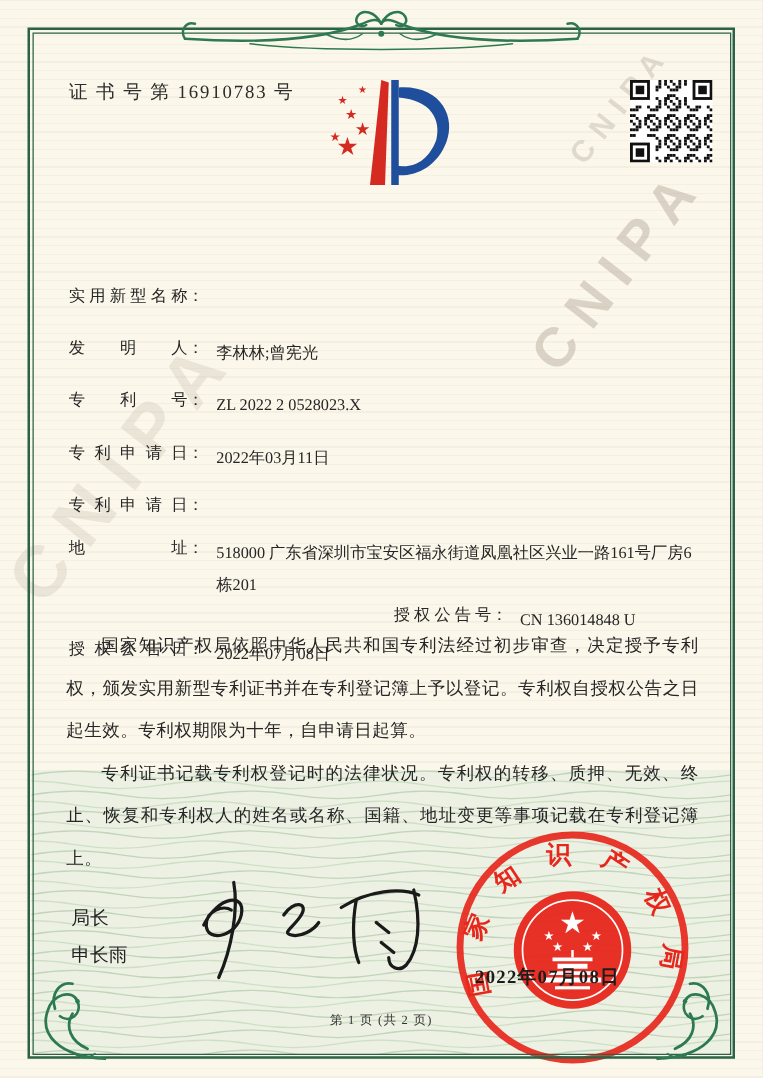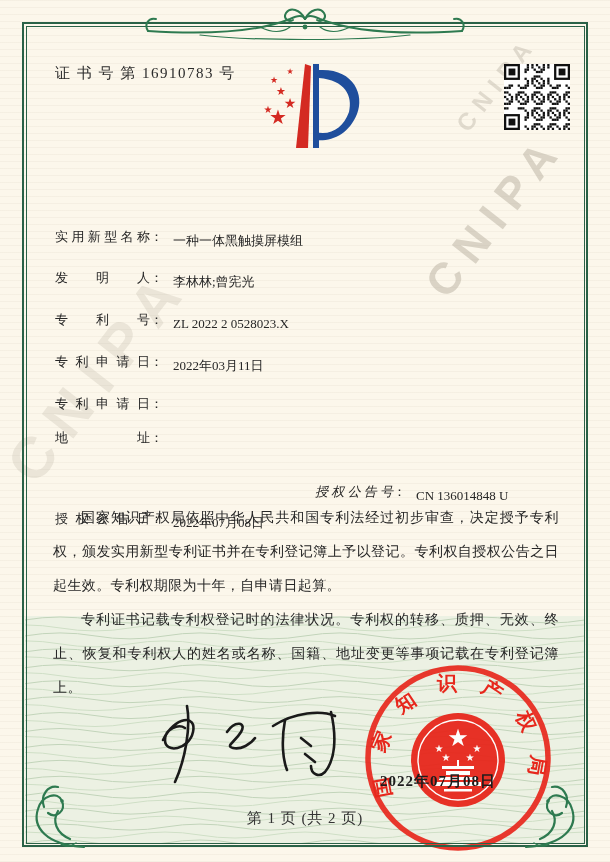--- a/index.html
+++ b/index.html
@@ -16,31 +16,31 @@
   .qr{position:absolute;left:504px;top:64px;}
   .title{position:absolute;left:0;right:0;top:146px;text-align:center;font-size:32px;font-weight:bold;
          letter-spacing:7px;color:#141414;text-indent:7px;}
   .field-row{position:absolute;left:55px;font-size:13px;color:#262626;width:505px;display:flex;align-items:flex-start;}
   .flabel{display:inline-block;width:95px;text-align:justify;text-align-last:justify;flex:0 0 95px;}
   .fcolon{flex:0 0 auto;}
   .fvalue{margin-left:10px;line-height:26px;}
   .row-name{top:228px}.row-inventor{top:269px}.row-patno{top:311px}.row-filing{top:353px}
   .row-patentee{top:395px}.row-address{top:429px}
   .row-grantdate{top:510px}.row-grantno{top:483px;left:315px;width:270px;}
-  .row-grantno .flabel{width:78px;flex:0 0 78px;font-style:italic;}
+  .row-grantno .flabel{width:78px;flex:0 0 78px;}
   .row-address .fvalue{width:400px;}
   .paras{position:absolute;left:53px;top:501px;width:506px;font-size:14px;line-height:34px;color:#262626;
          text-align:justify;letter-spacing:.4px;}
   .paras p{margin:0;text-indent:2em;}
   .signer{position:absolute;left:57px;top:720px;font-size:15px;color:#222;line-height:30px;z-index:4;}
   .signature{position:absolute;left:135px;top:698px;z-index:5;}
   .seal{position:absolute;left:358px;top:658px;z-index:4;}
   .seal-date{position:absolute;left:380px;top:772px;font-size:15px;font-weight:bold;color:#1c1c1c;
              letter-spacing:1px;z-index:6;}
-  .footer{position:absolute;left:0;right:0;top:809px;text-align:center;font-size:15px;color:#333;
+  .footer{position:absolute;left:0;right:0;top:809px;text-align:center;font-size:10px;color:#333;
           letter-spacing:1px;z-index:4;}
   .wm{position:absolute;color:rgba(183,176,160,.5);font-family:"Liberation Sans","DejaVu Sans",sans-serif;
       font-weight:bold;z-index:1;white-space:nowrap;}
   .wm1{left:398px;top:190px;font-size:44px;letter-spacing:12px;transform:rotate(-52deg);}
   .wm2{left:-30px;top:340px;font-size:58px;letter-spacing:16px;transform:rotate(-52deg);color:rgba(183,176,160,.25);}
   .wm3{left:440px;top:70px;font-size:24px;letter-spacing:8px;transform:rotate(-52deg);color:rgba(183,176,160,.4);}
   .ornament{position:absolute;left:50%;top:5px;transform:translateX(-50%);z-index:4;}
   .corner-fl{position:absolute;bottom:13px;z-index:4;}
   .corner-fl.left{left:26px;}
   .corner-fl.right{right:26px;transform:scaleX(-1);}
@@ -382,21 +382,20 @@
           <rect x="24" y="28" width="1" height="1"></rect>
           <rect x="26" y="28" width="1" height="1"></rect>
           <rect x="28" y="28" width="1" height="1"></rect>
         </g>
     </svg>
 
 
     <div class="field-row row-name">
       <span class="flabel">实用新型名称</span>
         <span class="fcolon">：</span>
-      <span class="fvalue">一种一体黑触摸屏模组</span>
     </div>
     <div class="field-row row-inventor">
       <span class="flabel">发明人</span>
         <span class="fcolon">：</span>
       <span class="fvalue">李林林;曾宪光</span>
     </div>
     <div class="field-row row-patno">
       <span class="flabel">专利号</span>
         <span class="fcolon">：</span>
       <span class="fvalue">ZL 2022 2 0528023.X</span>
@@ -406,37 +405,42 @@
         <span class="fcolon">：</span>
       <span class="fvalue">2022年03月11日</span>
     </div>
     <div class="field-row row-patentee">
       <span class="flabel">专利申请日</span>
         <span class="fcolon">：</span>
     </div>
     <div class="field-row row-address">
       <span class="flabel">地址</span>
         <span class="fcolon">：</span>
+      <span class="fvalue">518000 广东省深圳市宝安区福永街道凤凰社区兴业一路161号厂房6栋201</span>
     </div>
     <div class="field-row row-grantdate">
       <span class="flabel">授权公告日</span>
         <span class="fcolon">：</span>
       <span class="fvalue">2022年07月08日</span>
     </div>
     <div class="field-row row-grantno">
       <span class="flabel">授权公告号</span>
         <span class="fcolon">：</span>
       <span class="fvalue">CN 136014848 U</span>
     </div>
 
     <div class="paras">
       <p>国家知识产权局依照中华人民共和国专利法经过初步审查，决定授予专利权，颁发实用新型专利证书并在专利登记簿上予以登记。专利权自授权公告之日起生效。专利权期限为十年，自申请日起算。</p>
       <p>专利证书记载专利权登记时的法律状况。专利权的转移、质押、无效、终止、恢复和专利权人的姓名或名称、国籍、地址变更等事项记载在专利登记簿上。</p>
     </div>
 
+    <div class="signer">
+      <div>局长</div>
+      <div>申长雨</div>
+    </div>
 
     <svg class="signature" width="215" height="95" viewBox="0 0 215 95">
       <g fill="none" stroke="#1a1a1a" stroke-width="2.6" stroke-linecap="round">
         <path d="M28,42 C40,18 62,16 58,34 C54,52 30,56 30,42 C30,30 44,26 50,30"></path>
         <path d="M52,8 C56,30 50,62 40,84"></path>
         <path d="M92,34 C100,22 112,24 106,34 C100,44 90,48 98,50 C106,52 116,46 120,40"></path>
         <path d="M138,28 C160,14 186,12 200,18"></path>
         <path d="M150,22 C146,44 148,62 152,72"></path>
         <path d="M196,14 C202,40 200,62 190,74 C184,80 176,76 176,68"></path>
         <path d="M166,40 l10,8"></path>

